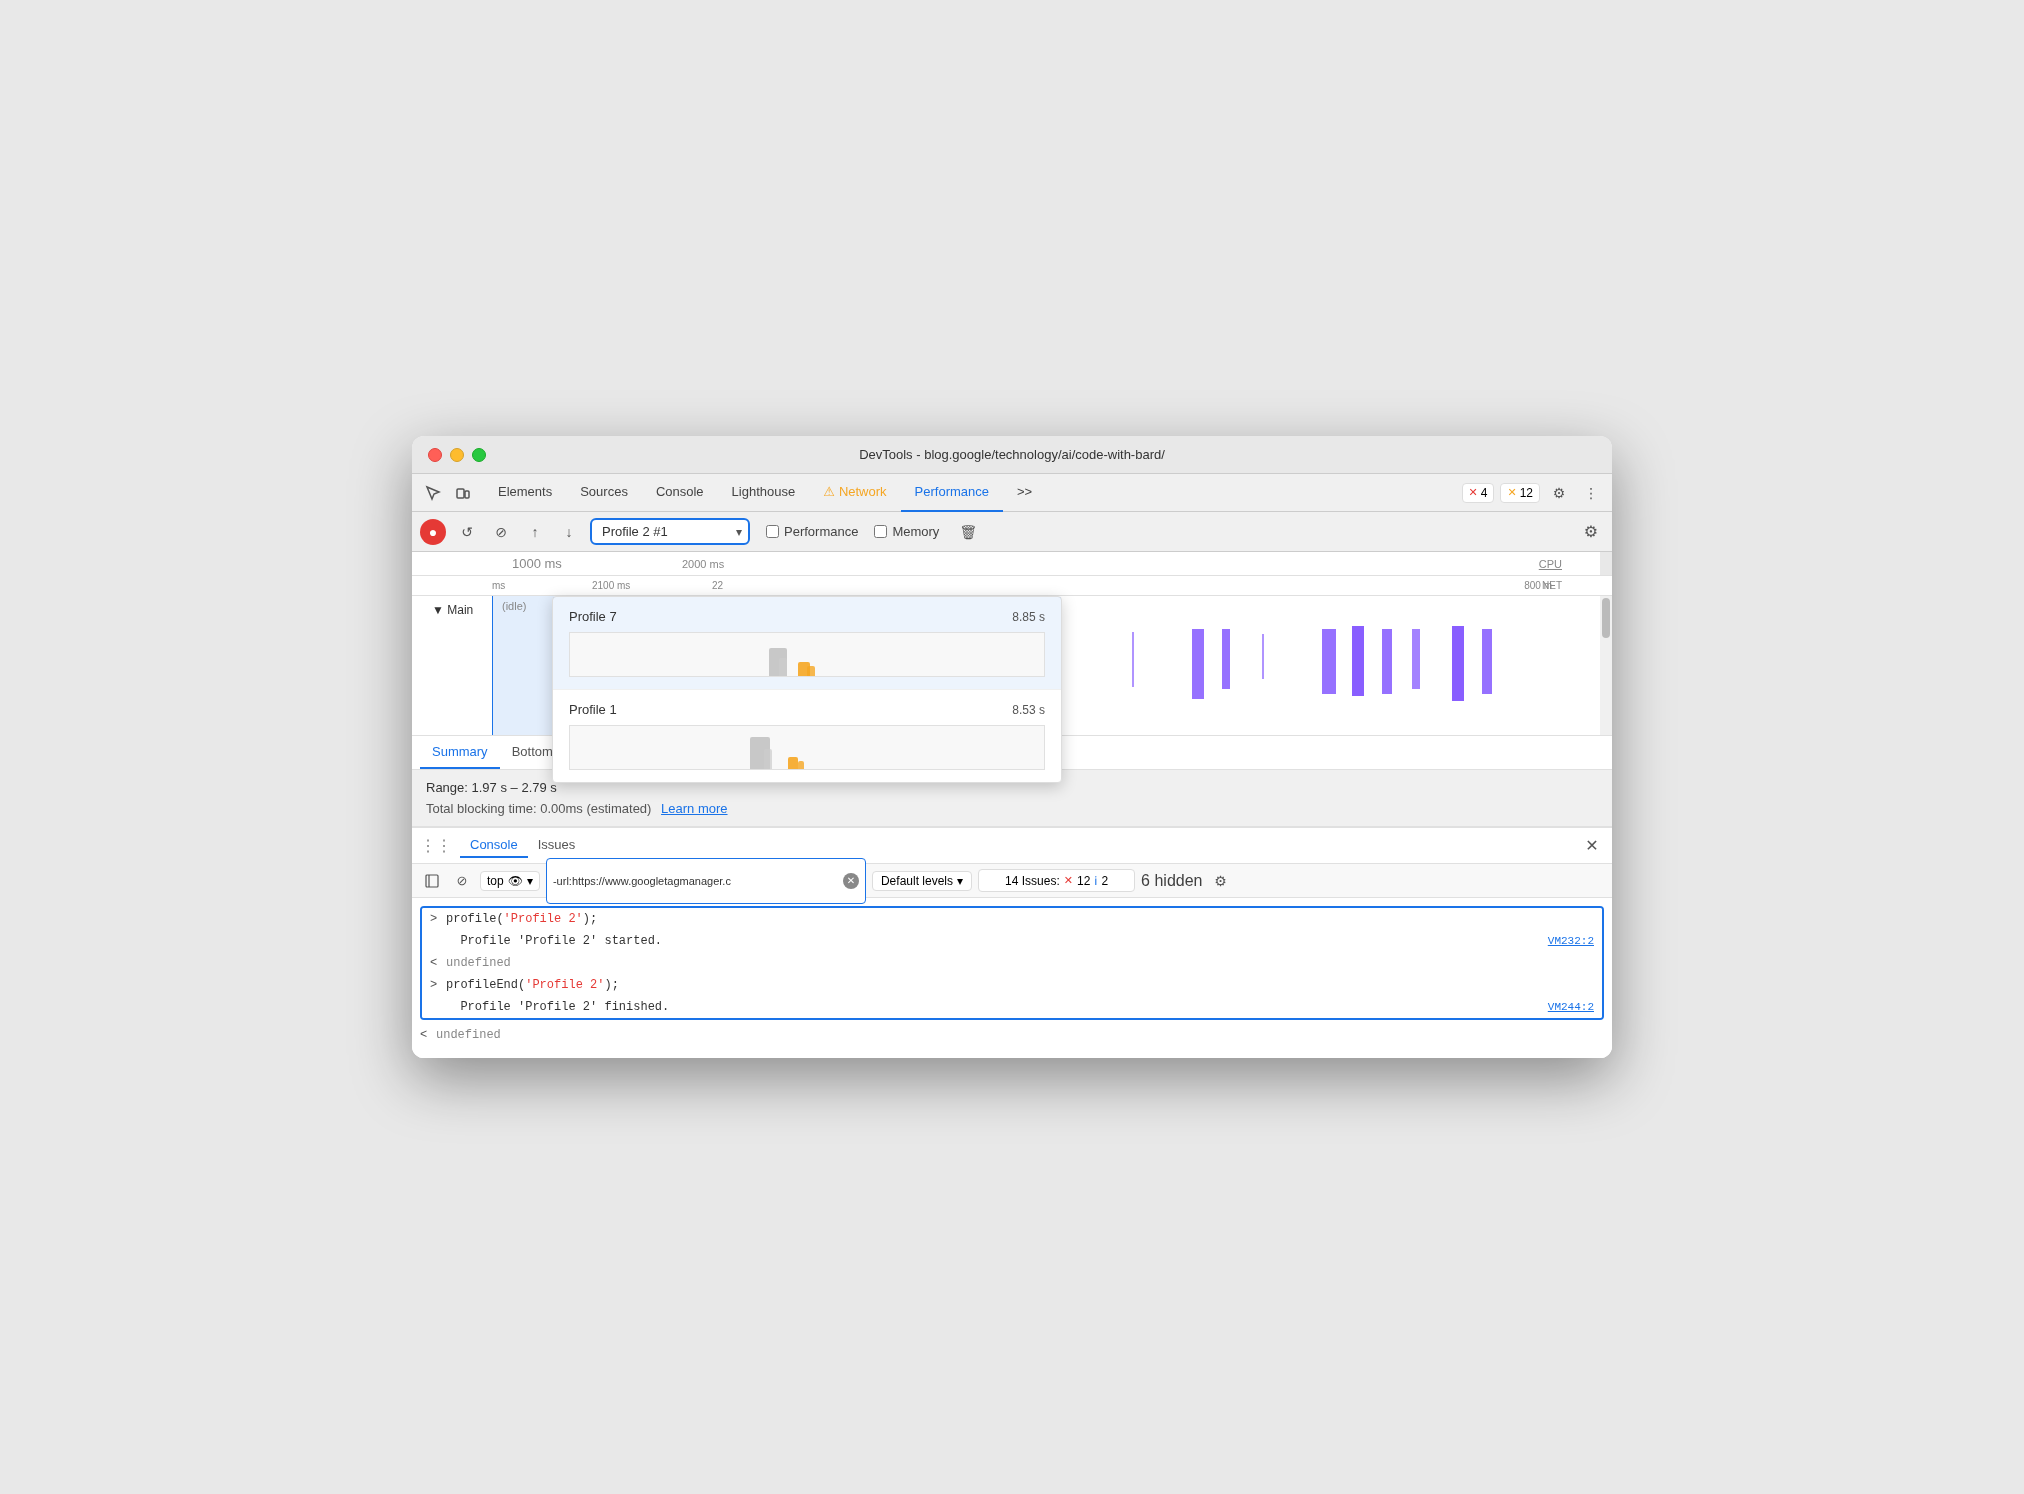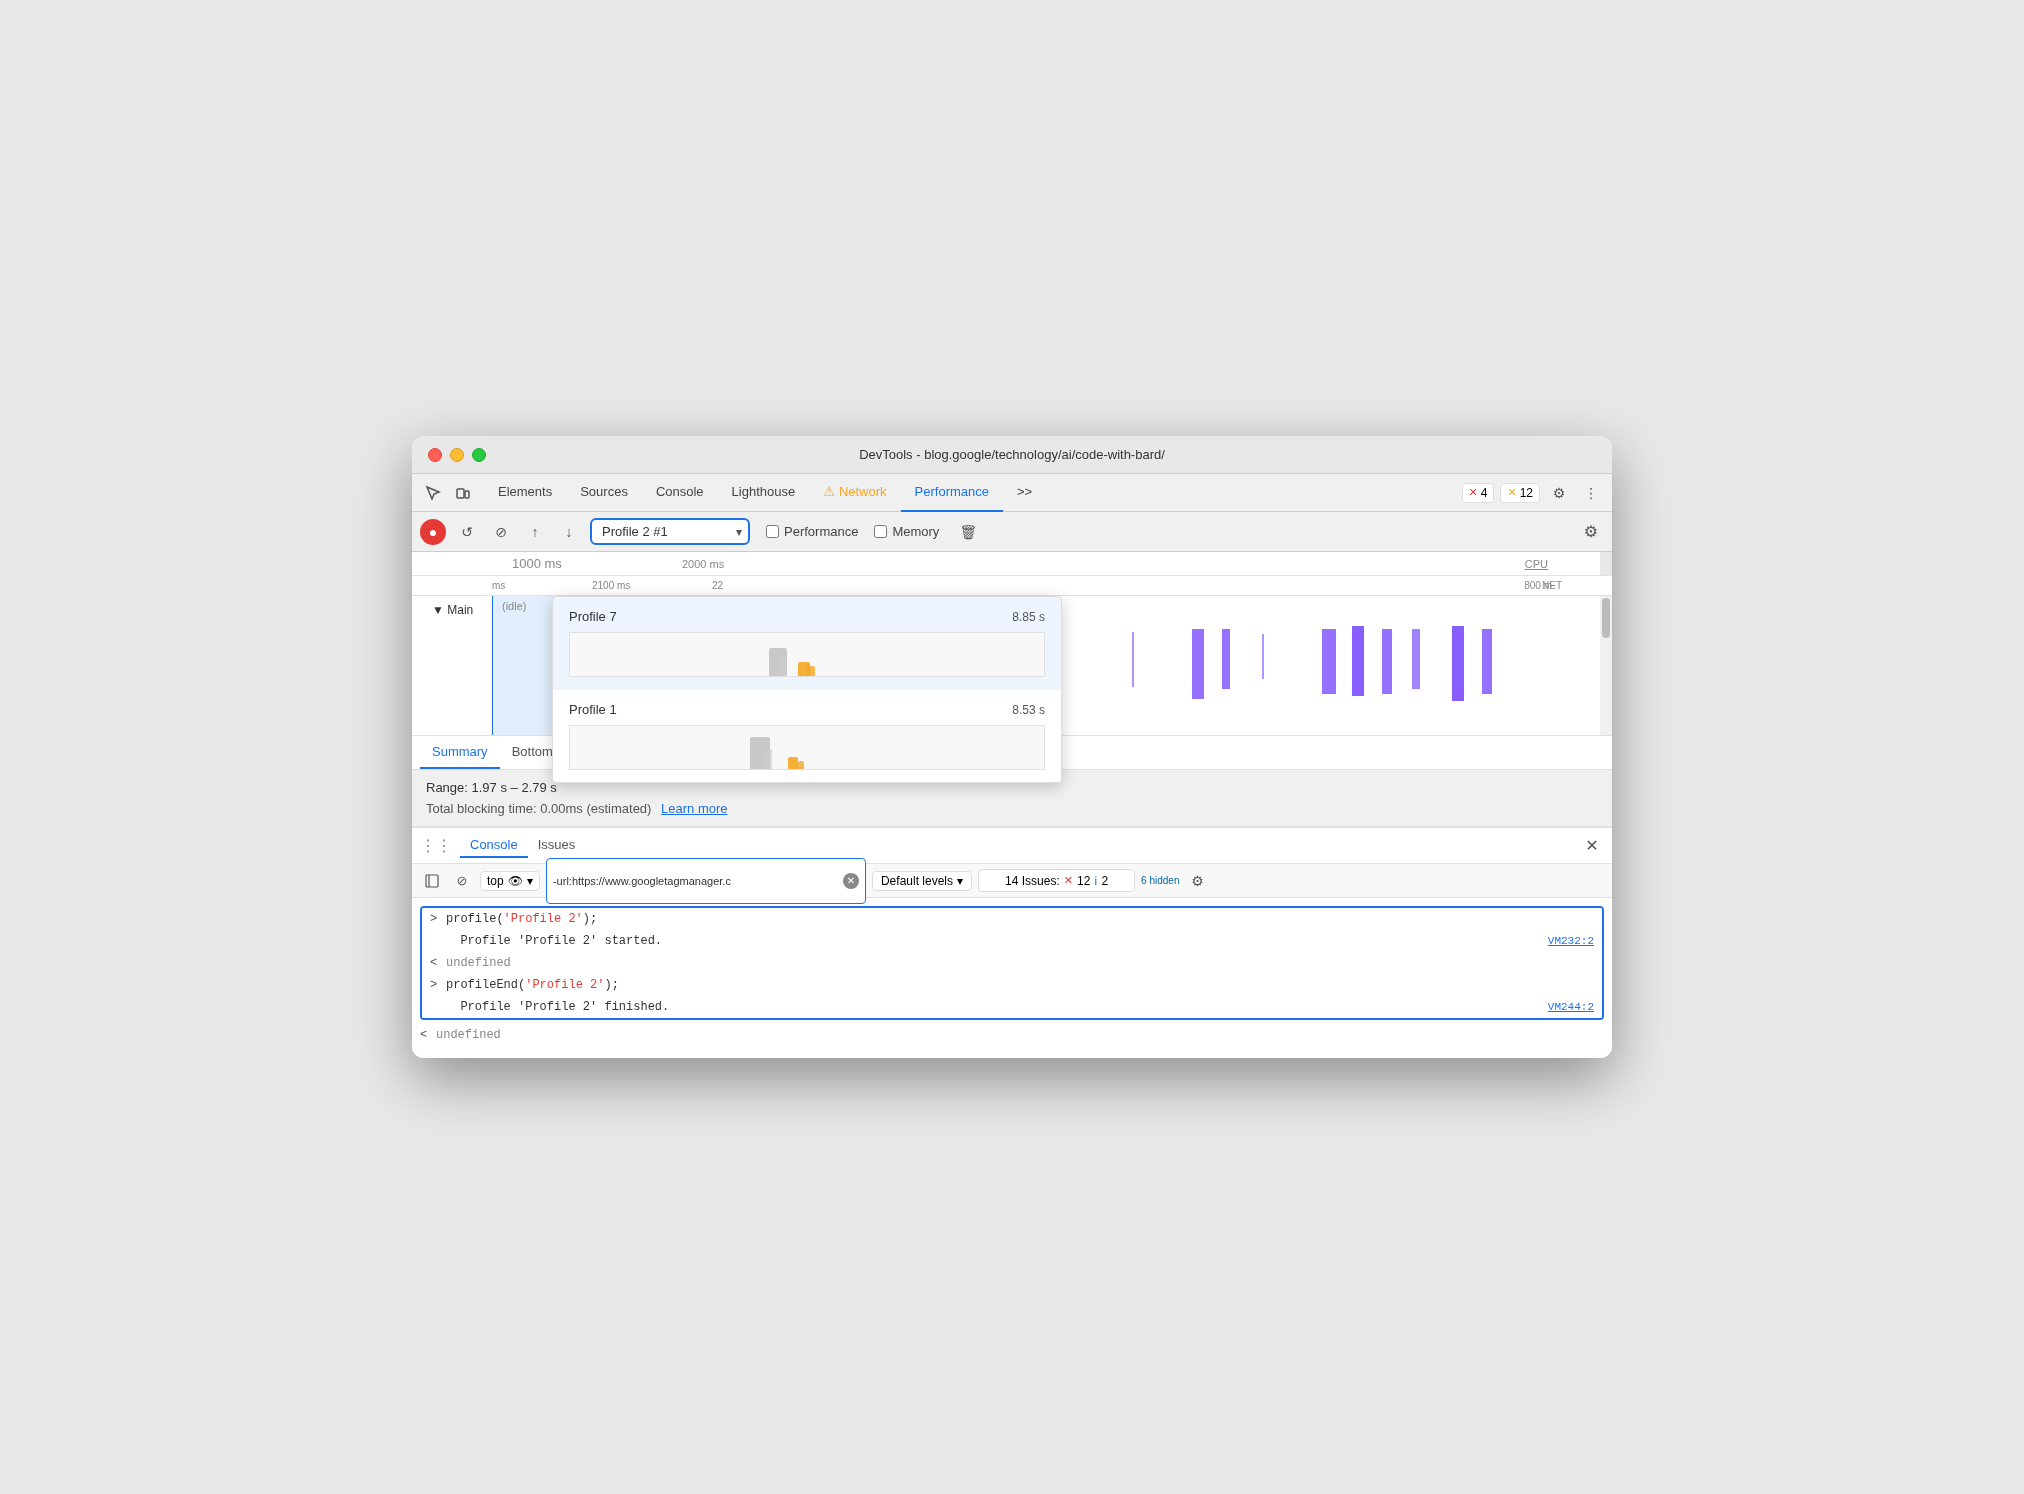--- a/index.html
+++ b/index.html
@@ -385,22 +385,22 @@
       display: flex;
       align-items: center;
       gap: 4px;
       background: white;
       border: 1px solid #ddd;
       border-radius: 4px;
       padding: 2px 26px;
       font-size: 12px;
     }
     .hidden-badge {
-      font-size: 10px;
-      color: #0369a1;
+      font-size: 16px;
+      color: #404040;
     }
     .settings-icon {
       width: 24px;
       height: 24px;
       display: flex;
       align-items: center;
       justify-content: center;
       cursor: pointer;
       font-size: 14px;
       color: #555;
@@ -573,21 +573,21 @@
         </label>
         <div class="perf-btn">🗑</div>
       </div>
       <div class="perf-toolbar-spacer"></div>
       <div class="gear-btn">⚙</div>
     </div>
 
     <div style="position:relative; background:white; height:24px; border-bottom:1px solid #e0e0e0; display:flex; align-items:center; padding:0 8px 0 80px;">
       <span style="font-size:13px;color:#888;position:absolute;left:100px;">1000 ms</span>
       <span style="font-size:11px;color:#888;position:absolute;left:270px;">2000 ms</span>
-      <div style="position:absolute;right:64px;font-size:11px;color:#888;display:flex;flex-direction:column;align-items:flex-end;gap:2px;text-decoration:underline;">
+      <div style="position:absolute;right:50px;font-size:11px;color:#888;display:flex;flex-direction:column;align-items:flex-end;gap:2px;text-decoration:underline;">
         <span>CPU</span>
       </div>
       <div style="position:absolute;right:0;top:0;width:12px;height:100%;background:#e8e8e8;"></div>
     </div>
 
     <div style="position:relative;background:white;height:20px;border-bottom:1px solid #e0e0e0;display:flex;align-items:center;padding:0 8px 0 80px;">
       <span style="font-size:10px;color:#888;position:absolute;left:80px;">ms</span>
       <span style="font-size:10px;color:#888;position:absolute;left:180px;">2100 ms</span>
       <span style="font-size:10px;color:#888;position:absolute;left:300px;">22</span>
       <div style="position:absolute;right:50px;font-size:10px;color:#888;">NET</div>

